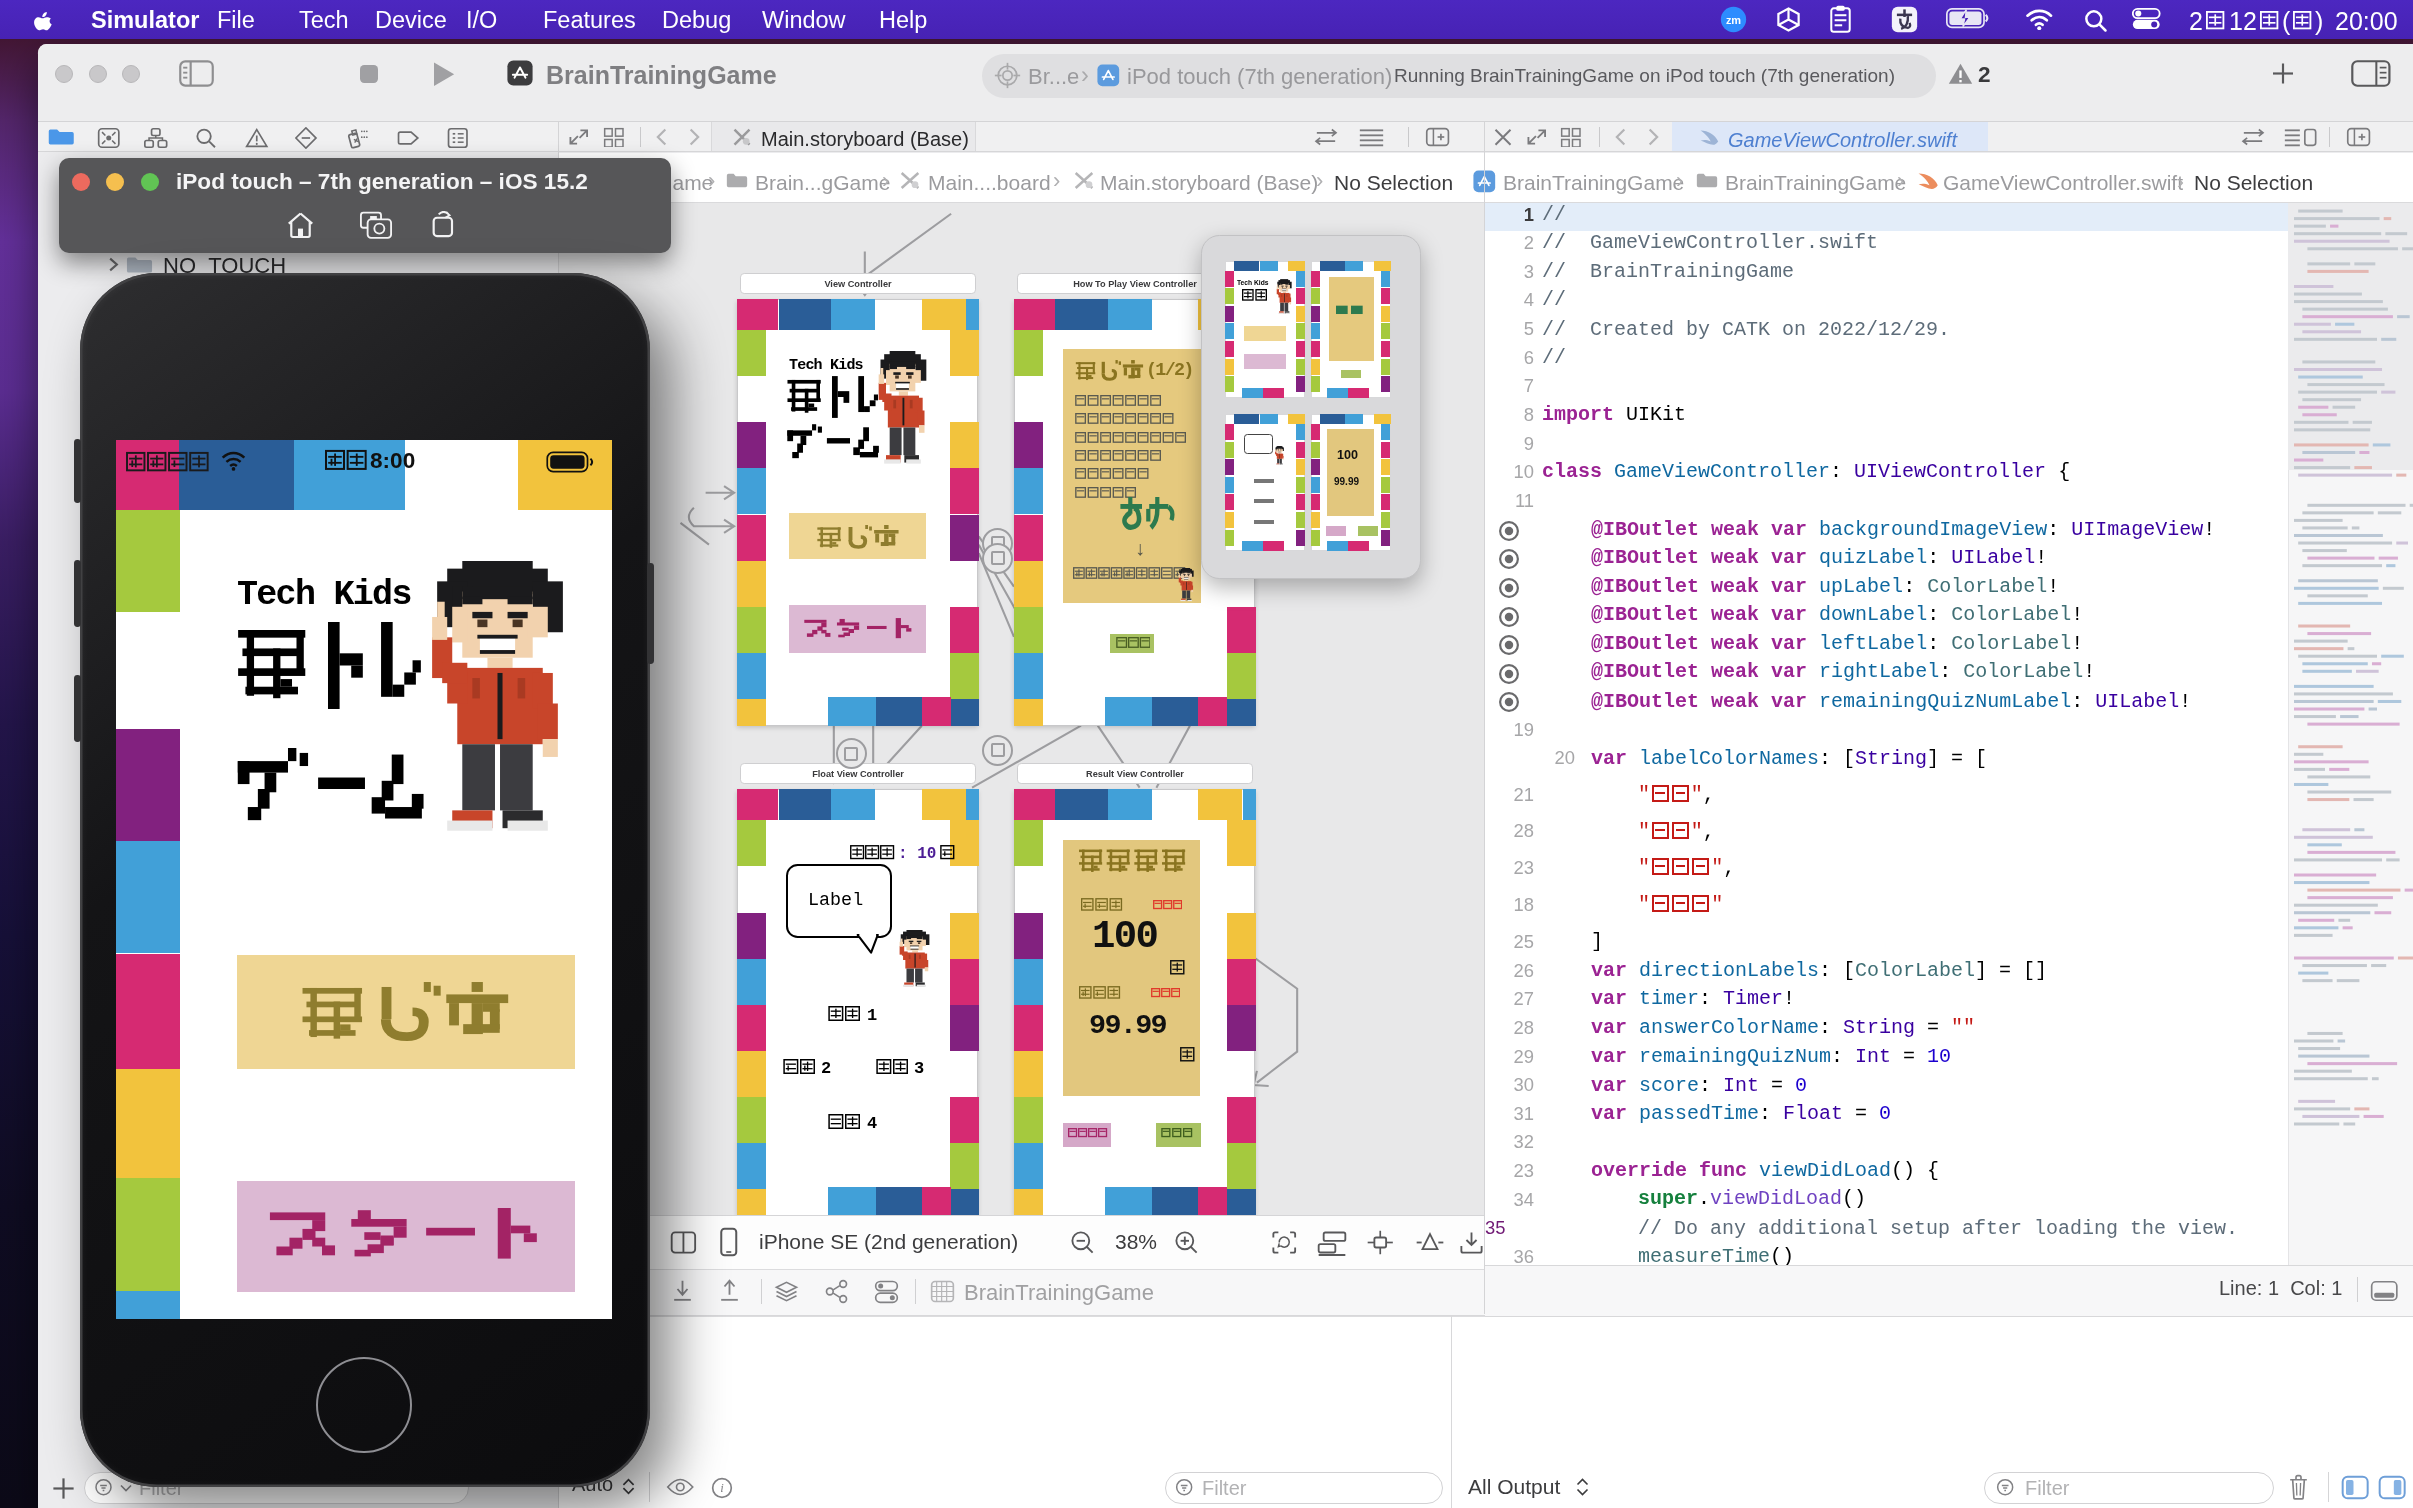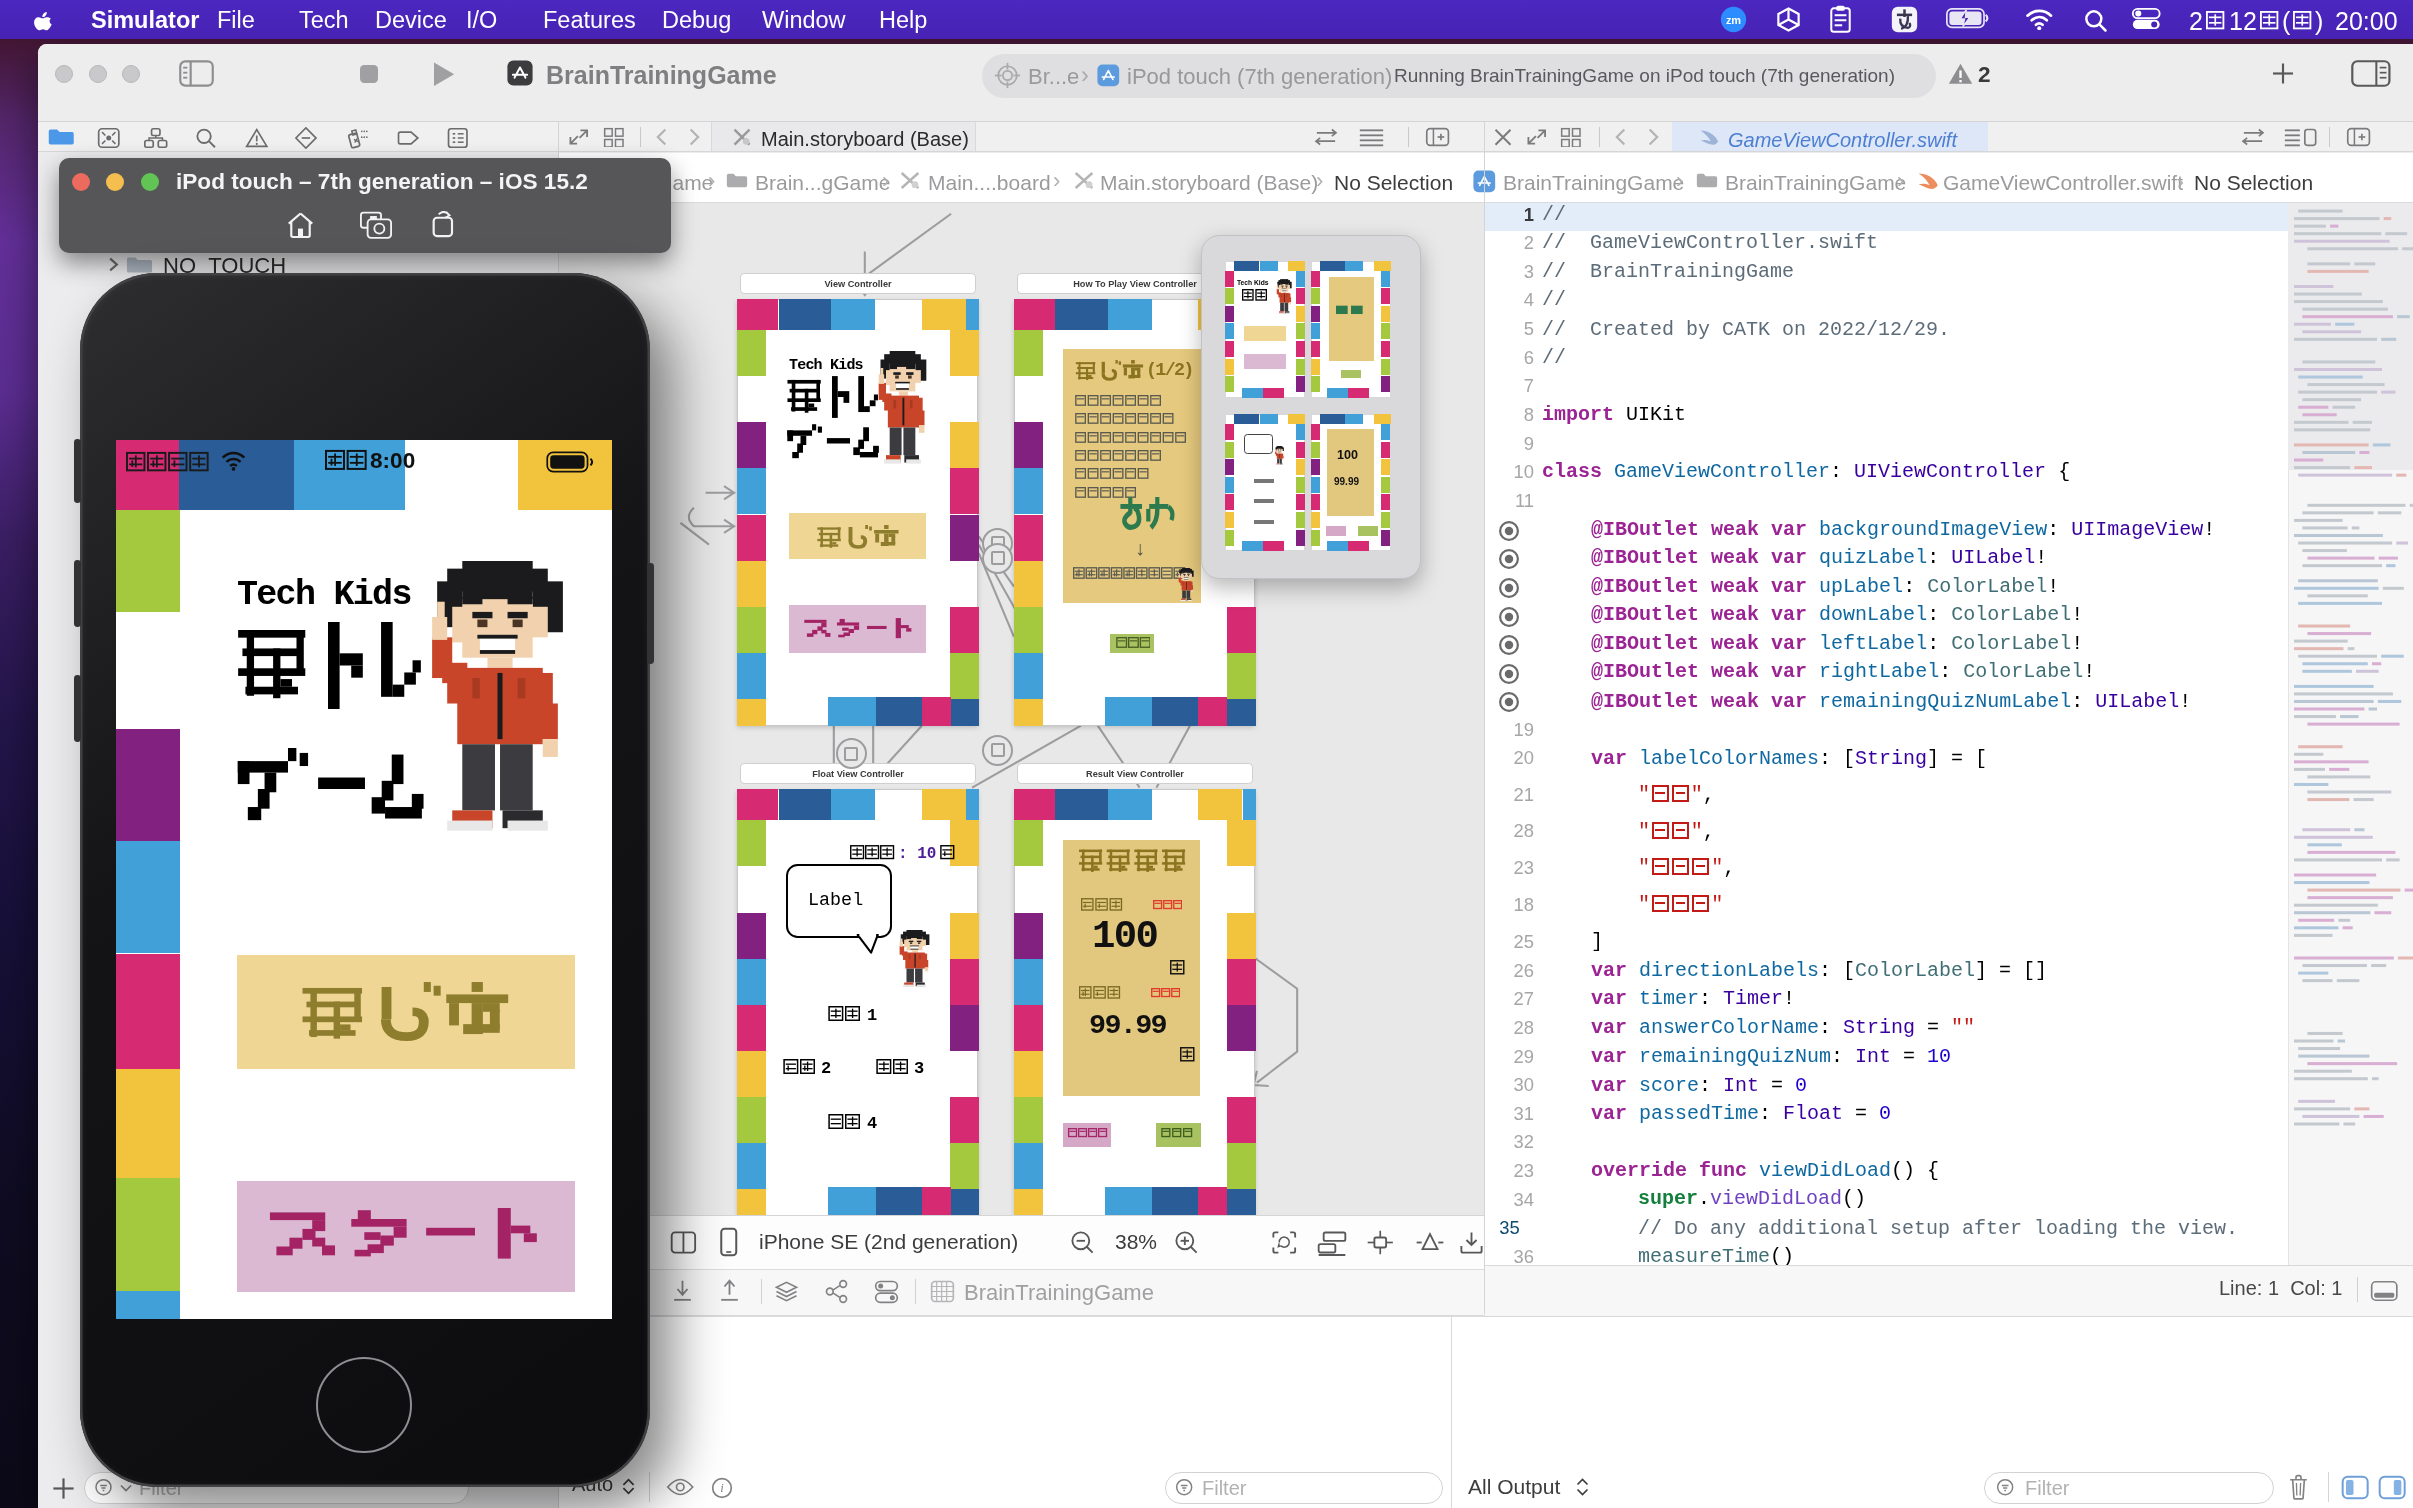--- a/index.html
+++ b/index.html
@@ -1084,21 +1084,21 @@
     <circle cx="13" cy="13" r="10.5" fill="none" stroke="#6a6a6c" stroke-width="2.6"></circle>
     <circle cx="13" cy="13" r="5" fill="#6a6a6c"></circle>
   </svg>
 <div style="position:absolute;left:1591px;top:660px;font-family:'Liberation Mono',monospace;font-size:20px;white-space:pre;"><span style="color:#9b2393;font-weight:700">@IBOutlet</span> <span style="color:#9b2393;font-weight:700">weak</span> <span style="color:#9b2393;font-weight:700">var</span> <span style="color:#0f68a0;font-weight:400">rightLabel</span><span style="color:#000000;font-weight:400">: </span><span style="color:#3f6e74;font-weight:400">ColorLabel</span><span style="color:#000000;font-weight:400">!</span></div>
 <svg style="position:absolute;left:1498px;top:691px;" width="22" height="22" viewBox="0 0 26 26">
     <circle cx="13" cy="13" r="10.5" fill="none" stroke="#6a6a6c" stroke-width="2.6"></circle>
     <circle cx="13" cy="13" r="5" fill="#6a6a6c"></circle>
   </svg>
 <div style="position:absolute;left:1591px;top:690px;font-family:'Liberation Mono',monospace;font-size:20px;white-space:pre;"><span style="color:#9b2393;font-weight:700">@IBOutlet</span> <span style="color:#9b2393;font-weight:700">weak</span> <span style="color:#9b2393;font-weight:700">var</span> <span style="color:#0f68a0;font-weight:400">remainingQuizNumLabel</span><span style="color:#000000;font-weight:400">: </span><span style="color:#3900a0;font-weight:400">UILabel</span><span style="color:#000000;font-weight:400">!</span></div>
 <div style="position:absolute;left:1485px;top:719px;font-family:'Liberation Sans',sans-serif;font-size:18.4px;color:#a6a6a8;font-weight:400;white-space:nowrap;width:49px;text-align:right;left:1485px;">19</div>
-<div style="position:absolute;left:1485px;top:747px;font-family:'Liberation Sans',sans-serif;font-size:18.4px;color:#a6a6a8;font-weight:400;white-space:nowrap;width:49px;text-align:right;left:1485px;">20</div>
+<div style="position:absolute;left:1485px;top:747px;font-family:'Liberation Sans',sans-serif;font-size:18.4px;color:#a6a6a8;font-weight:400;white-space:nowrap;width:49px;text-align:right;left:1485px;padding-left:41px;">20</div>
 <div style="position:absolute;left:1591px;top:747px;font-family:'Liberation Mono',monospace;font-size:20px;white-space:pre;"><span style="color:#9b2393;font-weight:700">var</span> <span style="color:#0f68a0;font-weight:400">labelColorNames</span><span style="color:#000000;font-weight:400">: [</span><span style="color:#3900a0;font-weight:400">String</span><span style="color:#000000;font-weight:400">] = [</span></div>
 <div style="position:absolute;left:1485px;top:784px;font-family:'Liberation Sans',sans-serif;font-size:18.4px;color:#a6a6a8;font-weight:400;white-space:nowrap;width:49px;text-align:right;left:1485px;">21</div>
 <div style="position:absolute;left:1638px;top:783px;font-family:'Liberation Mono',monospace;font-size:20px;white-space:pre;"><span style="color:#c41a16;font-weight:400">"</span><span style="display:inline-block;width:17px;height:17px;border:2.1px solid #c41a16;box-sizing:border-box;margin:0 1.7px -1.7px 1.7px;position:relative;"><span style="position:absolute;left:1.7px;top:5px;width:9.2px;height:2.1px;background:#c41a16"></span></span><span style="display:inline-block;width:17px;height:17px;border:2.1px solid #c41a16;box-sizing:border-box;margin:0 1.7px -1.7px 1.7px;position:relative;"><span style="position:absolute;left:1.7px;top:5px;width:9.2px;height:2.1px;background:#c41a16"></span></span><span style="color:#c41a16;font-weight:400">"</span><span style="color:#000000;font-weight:400">,</span></div>
 <div style="position:absolute;left:1485px;top:820px;font-family:'Liberation Sans',sans-serif;font-size:18.4px;color:#a6a6a8;font-weight:400;white-space:nowrap;width:49px;text-align:right;left:1485px;">28</div>
 <div style="position:absolute;left:1638px;top:820px;font-family:'Liberation Mono',monospace;font-size:20px;white-space:pre;"><span style="color:#c41a16;font-weight:400">"</span><span style="display:inline-block;width:17px;height:17px;border:2.1px solid #c41a16;box-sizing:border-box;margin:0 1.7px -1.7px 1.7px;position:relative;"><span style="position:absolute;left:1.7px;top:5px;width:9.2px;height:2.1px;background:#c41a16"></span></span><span style="display:inline-block;width:17px;height:17px;border:2.1px solid #c41a16;box-sizing:border-box;margin:0 1.7px -1.7px 1.7px;position:relative;"><span style="position:absolute;left:1.7px;top:5px;width:9.2px;height:2.1px;background:#c41a16"></span></span><span style="color:#c41a16;font-weight:400">"</span><span style="color:#000000;font-weight:400">,</span></div>
 <div style="position:absolute;left:1485px;top:857px;font-family:'Liberation Sans',sans-serif;font-size:18.4px;color:#a6a6a8;font-weight:400;white-space:nowrap;width:49px;text-align:right;left:1485px;">23</div>
 <div style="position:absolute;left:1638px;top:856px;font-family:'Liberation Mono',monospace;font-size:20px;white-space:pre;"><span style="color:#c41a16;font-weight:400">"</span><span style="display:inline-block;width:17px;height:17px;border:2.1px solid #c41a16;box-sizing:border-box;margin:0 1.7px -1.7px 1.7px;position:relative;"><span style="position:absolute;left:1.7px;top:5px;width:9.2px;height:2.1px;background:#c41a16"></span></span><span style="display:inline-block;width:17px;height:17px;border:2.1px solid #c41a16;box-sizing:border-box;margin:0 1.7px -1.7px 1.7px;position:relative;"><span style="position:absolute;left:1.7px;top:5px;width:9.2px;height:2.1px;background:#c41a16"></span></span><span style="display:inline-block;width:17px;height:17px;border:2.1px solid #c41a16;box-sizing:border-box;margin:0 1.7px -1.7px 1.7px;position:relative;"><span style="position:absolute;left:1.7px;top:5px;width:9.2px;height:2.1px;background:#c41a16"></span></span><span style="color:#c41a16;font-weight:400">"</span><span style="color:#000000;font-weight:400">,</span></div>
 <div style="position:absolute;left:1485px;top:894px;font-family:'Liberation Sans',sans-serif;font-size:18.4px;color:#a6a6a8;font-weight:400;white-space:nowrap;width:49px;text-align:right;left:1485px;">18</div>
 <div style="position:absolute;left:1638px;top:893px;font-family:'Liberation Mono',monospace;font-size:20px;white-space:pre;"><span style="color:#c41a16;font-weight:400">"</span><span style="display:inline-block;width:17px;height:17px;border:2.1px solid #c41a16;box-sizing:border-box;margin:0 1.7px -1.7px 1.7px;position:relative;"><span style="position:absolute;left:1.7px;top:5px;width:9.2px;height:2.1px;background:#c41a16"></span></span><span style="display:inline-block;width:17px;height:17px;border:2.1px solid #c41a16;box-sizing:border-box;margin:0 1.7px -1.7px 1.7px;position:relative;"><span style="position:absolute;left:1.7px;top:5px;width:9.2px;height:2.1px;background:#c41a16"></span></span><span style="display:inline-block;width:17px;height:17px;border:2.1px solid #c41a16;box-sizing:border-box;margin:0 1.7px -1.7px 1.7px;position:relative;"><span style="position:absolute;left:1.7px;top:5px;width:9.2px;height:2.1px;background:#c41a16"></span></span><span style="color:#c41a16;font-weight:400">"</span></div>
 <div style="position:absolute;left:1485px;top:931px;font-family:'Liberation Sans',sans-serif;font-size:18.4px;color:#a6a6a8;font-weight:400;white-space:nowrap;width:49px;text-align:right;left:1485px;">25</div>
@@ -1113,21 +1113,21 @@
 <div style="position:absolute;left:1591px;top:1045px;font-family:'Liberation Mono',monospace;font-size:20px;white-space:pre;"><span style="color:#9b2393;font-weight:700">var</span> <span style="color:#0f68a0;font-weight:400">remainingQuizNum</span><span style="color:#000000;font-weight:400">: </span><span style="color:#3900a0;font-weight:400">Int</span><span style="color:#000000;font-weight:400"> = </span><span style="color:#1c00cf;font-weight:400">10</span></div>
 <div style="position:absolute;left:1485px;top:1074px;font-family:'Liberation Sans',sans-serif;font-size:18.4px;color:#a6a6a8;font-weight:400;white-space:nowrap;width:49px;text-align:right;left:1485px;">30</div>
 <div style="position:absolute;left:1591px;top:1074px;font-family:'Liberation Mono',monospace;font-size:20px;white-space:pre;"><span style="color:#9b2393;font-weight:700">var</span> <span style="color:#0f68a0;font-weight:400">score</span><span style="color:#000000;font-weight:400">: </span><span style="color:#3900a0;font-weight:400">Int</span><span style="color:#000000;font-weight:400"> = </span><span style="color:#1c00cf;font-weight:400">0</span></div>
 <div style="position:absolute;left:1485px;top:1103px;font-family:'Liberation Sans',sans-serif;font-size:18.4px;color:#a6a6a8;font-weight:400;white-space:nowrap;width:49px;text-align:right;left:1485px;">31</div>
 <div style="position:absolute;left:1591px;top:1102px;font-family:'Liberation Mono',monospace;font-size:20px;white-space:pre;"><span style="color:#9b2393;font-weight:700">var</span> <span style="color:#0f68a0;font-weight:400">passedTime</span><span style="color:#000000;font-weight:400">: </span><span style="color:#3900a0;font-weight:400">Float</span><span style="color:#000000;font-weight:400"> = </span><span style="color:#1c00cf;font-weight:400">0</span></div>
 <div style="position:absolute;left:1485px;top:1131px;font-family:'Liberation Sans',sans-serif;font-size:18.4px;color:#a6a6a8;font-weight:400;white-space:nowrap;width:49px;text-align:right;left:1485px;">32</div>
 <div style="position:absolute;left:1485px;top:1160px;font-family:'Liberation Sans',sans-serif;font-size:18.4px;color:#a6a6a8;font-weight:400;white-space:nowrap;width:49px;text-align:right;left:1485px;">23</div>
 <div style="position:absolute;left:1591px;top:1159px;font-family:'Liberation Mono',monospace;font-size:20px;white-space:pre;"><span style="color:#9b2393;font-weight:700">override</span> <span style="color:#9b2393;font-weight:700">func</span> <span style="color:#0f68a0;font-weight:400">viewDidLoad</span><span style="color:#000000;font-weight:400">() {</span></div>
 <div style="position:absolute;left:1485px;top:1189px;font-family:'Liberation Sans',sans-serif;font-size:18.4px;color:#a6a6a8;font-weight:400;white-space:nowrap;width:49px;text-align:right;left:1485px;">34</div>
 <div style="position:absolute;left:1638px;top:1187px;font-family:'Liberation Mono',monospace;font-size:20px;white-space:pre;"><span style="color:#15803d;font-weight:700">super</span><span style="color:#000000;font-weight:400">.</span><span style="color:#6f42c1;font-weight:400">viewDidLoad</span><span style="color:#000000;font-weight:400">()</span></div>
-<div style="position:absolute;left:1485px;top:1217px;font-family:'Liberation Sans',sans-serif;font-size:18.4px;color:#0c4a6e;font-weight:400;white-space:nowrap;width:49px;text-align:center;left:1485px;">35</div>
+<div style="position:absolute;left:1485px;top:1217px;font-family:'Liberation Sans',sans-serif;font-size:18.4px;color:#701a75;font-weight:400;white-space:nowrap;width:49px;text-align:left;left:1485px;">35</div>
 <div style="position:absolute;left:1638px;top:1217px;font-family:'Liberation Mono',monospace;font-size:20px;white-space:pre;"><span style="color:#5d6c79;font-weight:400">// Do any additional setup after loading the view.</span></div>
 <div style="position:absolute;left:1485px;top:1246px;font-family:'Liberation Sans',sans-serif;font-size:18.4px;color:#a6a6a8;font-weight:400;white-space:nowrap;width:49px;text-align:right;left:1485px;">36</div>
 <div style="position:absolute;left:1638px;top:1245px;font-family:'Liberation Mono',monospace;font-size:20px;white-space:pre;"><span style="color:#3f6e74;font-weight:400">measureTime</span><span style="color:#000000;font-weight:400">()</span></div>
 <div style="position:absolute;left:2288px;top:202px;width:126px;height:1063px;background:#f6f6f7;border-left:0.8px solid #e4e4e6;box-sizing:border-box;"></div>
 <div style="position:absolute;left:2288px;top:202px;width:126px;height:268px;background:#ebebed;"></div>
 <svg style="position:absolute;left:2288px;top:202px;" width="126" height="1063" viewBox="0 0 150 1268">
     <rect x="12" y="9" width="53" height="3.6" fill="#c3c9cf"></rect>
     <rect x="7" y="18" width="102" height="3.6" fill="#c3c9cf"></rect>
     <rect x="114" y="18" width="9" height="3.6" fill="#e3b7b2"></rect>
     <rect x="7" y="27" width="38" height="3.6" fill="#c3c9cf"></rect>

